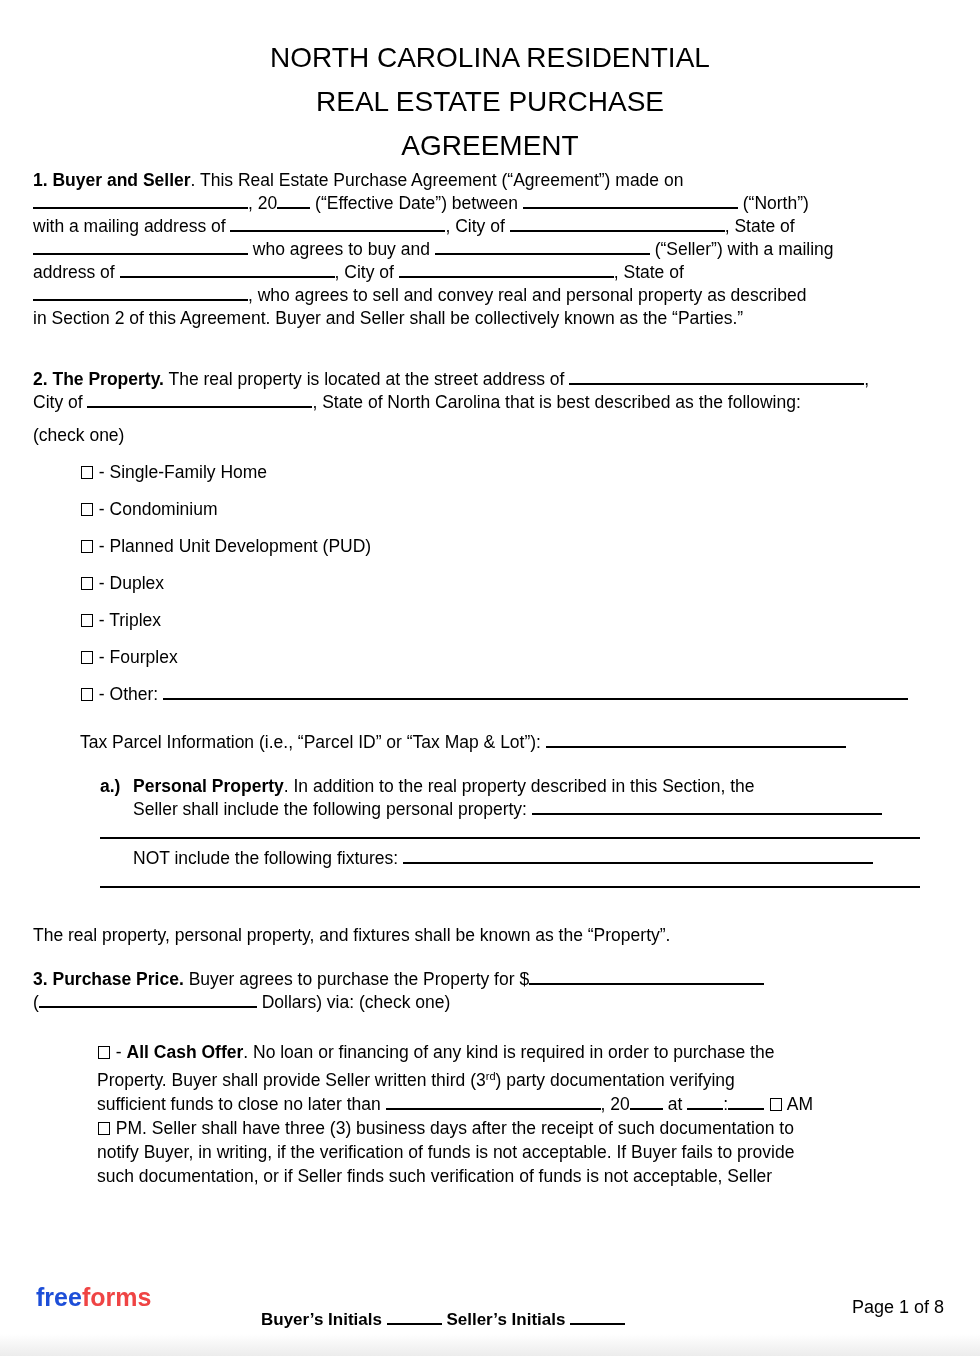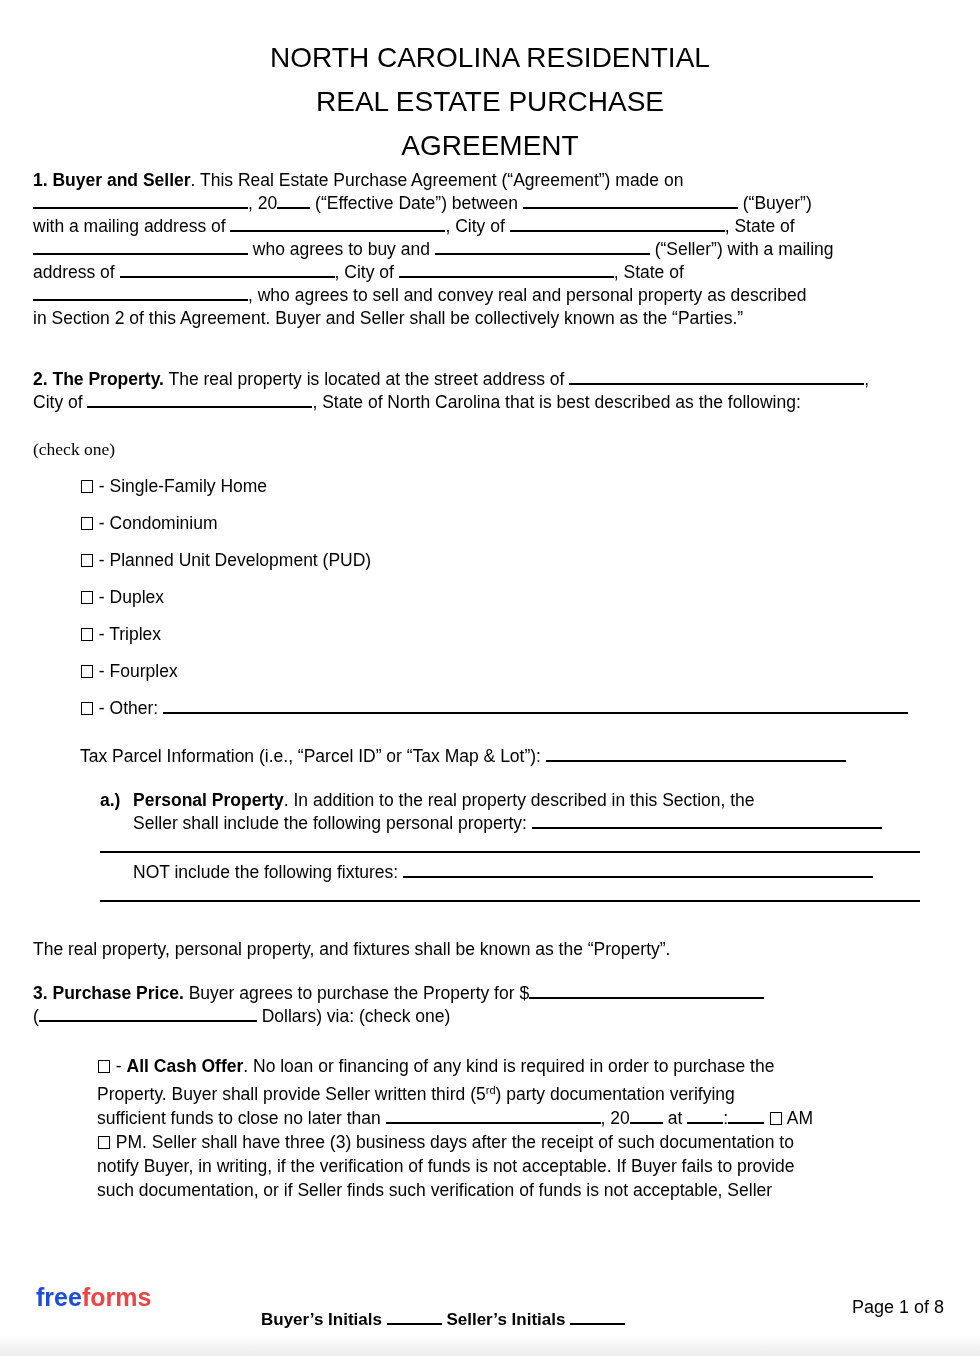--- a/index.html
+++ b/index.html
@@ -18,21 +18,21 @@
   .content { padding-left:33px; padding-right:16px; }
   .line { white-space:pre; }
   .bold { font-weight:bold; }
   .item-label { font-weight:bold; display:inline-block; width:33px; }
   .sup { font-size:11px; vertical-align:6px; }
   .blank { display:inline-block; border-bottom:2px solid #000; height:15px; }
   .cbx { display:inline-block; width:12px; height:13px; border:1.5px solid #000; vertical-align:-1px; margin:0 1px; }
 
   #s1 { margin-top:1px; }
   #s2 { margin-top:38px; }
-  #check-one { margin-top:24px;font-family:Liberation Serif, serif; }
+  #check-one { margin-top:10px; }
   #pt-list { margin-top:14px; margin-left:47px; }
   #pt-list .line { margin-bottom:14px; }
   #tax { margin-top:25px; margin-left:47px; }
   .sub-item { margin-left:67px; }
   #item-a { margin-top:21px; }
   #item-b { margin-top:8px; }
   .sub-item .hang { margin-left:33px; }
   .line.rule { line-height:12px; margin-top:6px; }
   .line.rule .blank { height:10px; }
   #known { margin-top:36px; }
@@ -56,21 +56,21 @@
   <div class="title">
     <div>NORTH CAROLINA RESIDENTIAL</div>
     <div>REAL ESTATE PURCHASE</div>
     <div>AGREEMENT</div>
   </div>
 
   <div class="content">
 
     <div id="s1">
         <div class="line"><span class="bold">1. Buyer and Seller</span><span>. This Real Estate Purchase Agreement (“Agreement”) made on</span></div>
-        <div class="line"><span class="blank" style="width: 215px;"></span><span>, 20</span><span class="blank" style="width: 33px;"></span><span> (“Effective Date”) between </span><span class="blank" style="width: 215px;"></span><span> (“Buyer”)</span></div>
+        <div class="line"><span class="blank" style="width: 215px;"></span><span>, 20</span><span class="blank" style="width: 33px;"></span><span> (“Effective Date”) between </span><span class="blank" style="width: 215px;"></span><span> (“North”)</span></div>
         <div class="line"><span>with a mailing address of </span><span class="blank" style="width: 215px;"></span><span>, City of </span><span class="blank" style="width: 215px;"></span><span>, State of</span></div>
         <div class="line"><span class="blank" style="width: 215px;"></span><span> who agrees to buy and </span><span class="blank" style="width: 215px;"></span><span> (“Seller”) with a mailing</span></div>
         <div class="line"><span>address of </span><span class="blank" style="width: 215px;"></span><span>, City of </span><span class="blank" style="width: 215px;"></span><span>, State of</span></div>
         <div class="line"><span class="blank" style="width: 215px;"></span><span>, who agrees to sell and convey real and personal property as described</span></div>
         <div class="line"><span>in Section 2 of this Agreement. Buyer and Seller shall be collectively known as the “Parties.”</span></div>
       </div>
 
     <div id="s2">
         <div class="line"><span class="bold">2. The Property.</span><span> The real property is located at the street address of </span><span class="blank" style="width: 295px;"></span><span>,</span></div>
         <div class="line"><span>City of </span><span class="blank" style="width: 225px;"></span><span>, State of North Carolina that is best described as the following:</span></div>
@@ -107,21 +107,21 @@
         <div class="line"><span>The real property, personal property, and fixtures shall be known as the “Property”.</span></div>
       </div>
 
     <div id="s3">
         <div class="line"><span class="bold">3. Purchase Price.</span><span> Buyer agrees to purchase the Property for $</span><span class="blank" style="width: 235px;"></span></div>
         <div class="line"><span>(</span><span class="blank" style="width: 218px;"></span><span> Dollars) via: (check one)</span></div>
       </div>
 
     <div id="cash">
         <div class="line"><span class="cbx"></span><span> - </span><span class="bold">All Cash Offer</span><span>. No loan or financing of any kind is required in order to purchase the</span></div>
-        <div class="line"><span>Property. Buyer shall provide Seller written third (5</span><span class="sup">rd</span><span>) party documentation verifying</span></div>
+        <div class="line"><span>Property. Buyer shall provide Seller written third (3</span><span class="sup">rd</span><span>) party documentation verifying</span></div>
         <div class="line"><span>sufficient funds to close no later than </span><span class="blank" style="width: 215px;"></span><span>, 20</span><span class="blank" style="width: 33px;"></span><span> at </span><span class="blank" style="width: 36px;"></span><span>:</span><span class="blank" style="width: 36px;"></span><span> </span><span class="cbx"></span><span> AM</span></div>
         <div class="line"><span class="cbx"></span><span> PM. Seller shall have three (3) business days after the receipt of such documentation to</span></div>
         <div class="line"><span>notify Buyer, in writing, if the verification of funds is not acceptable. If Buyer fails to provide</span></div>
         <div class="line"><span>such documentation, or if Seller finds such verification of funds is not acceptable, Seller</span></div>
       </div>
 
   </div>
 
   <div class="logo"><span class="free">free</span><span class="forms">forms</span></div>
 

